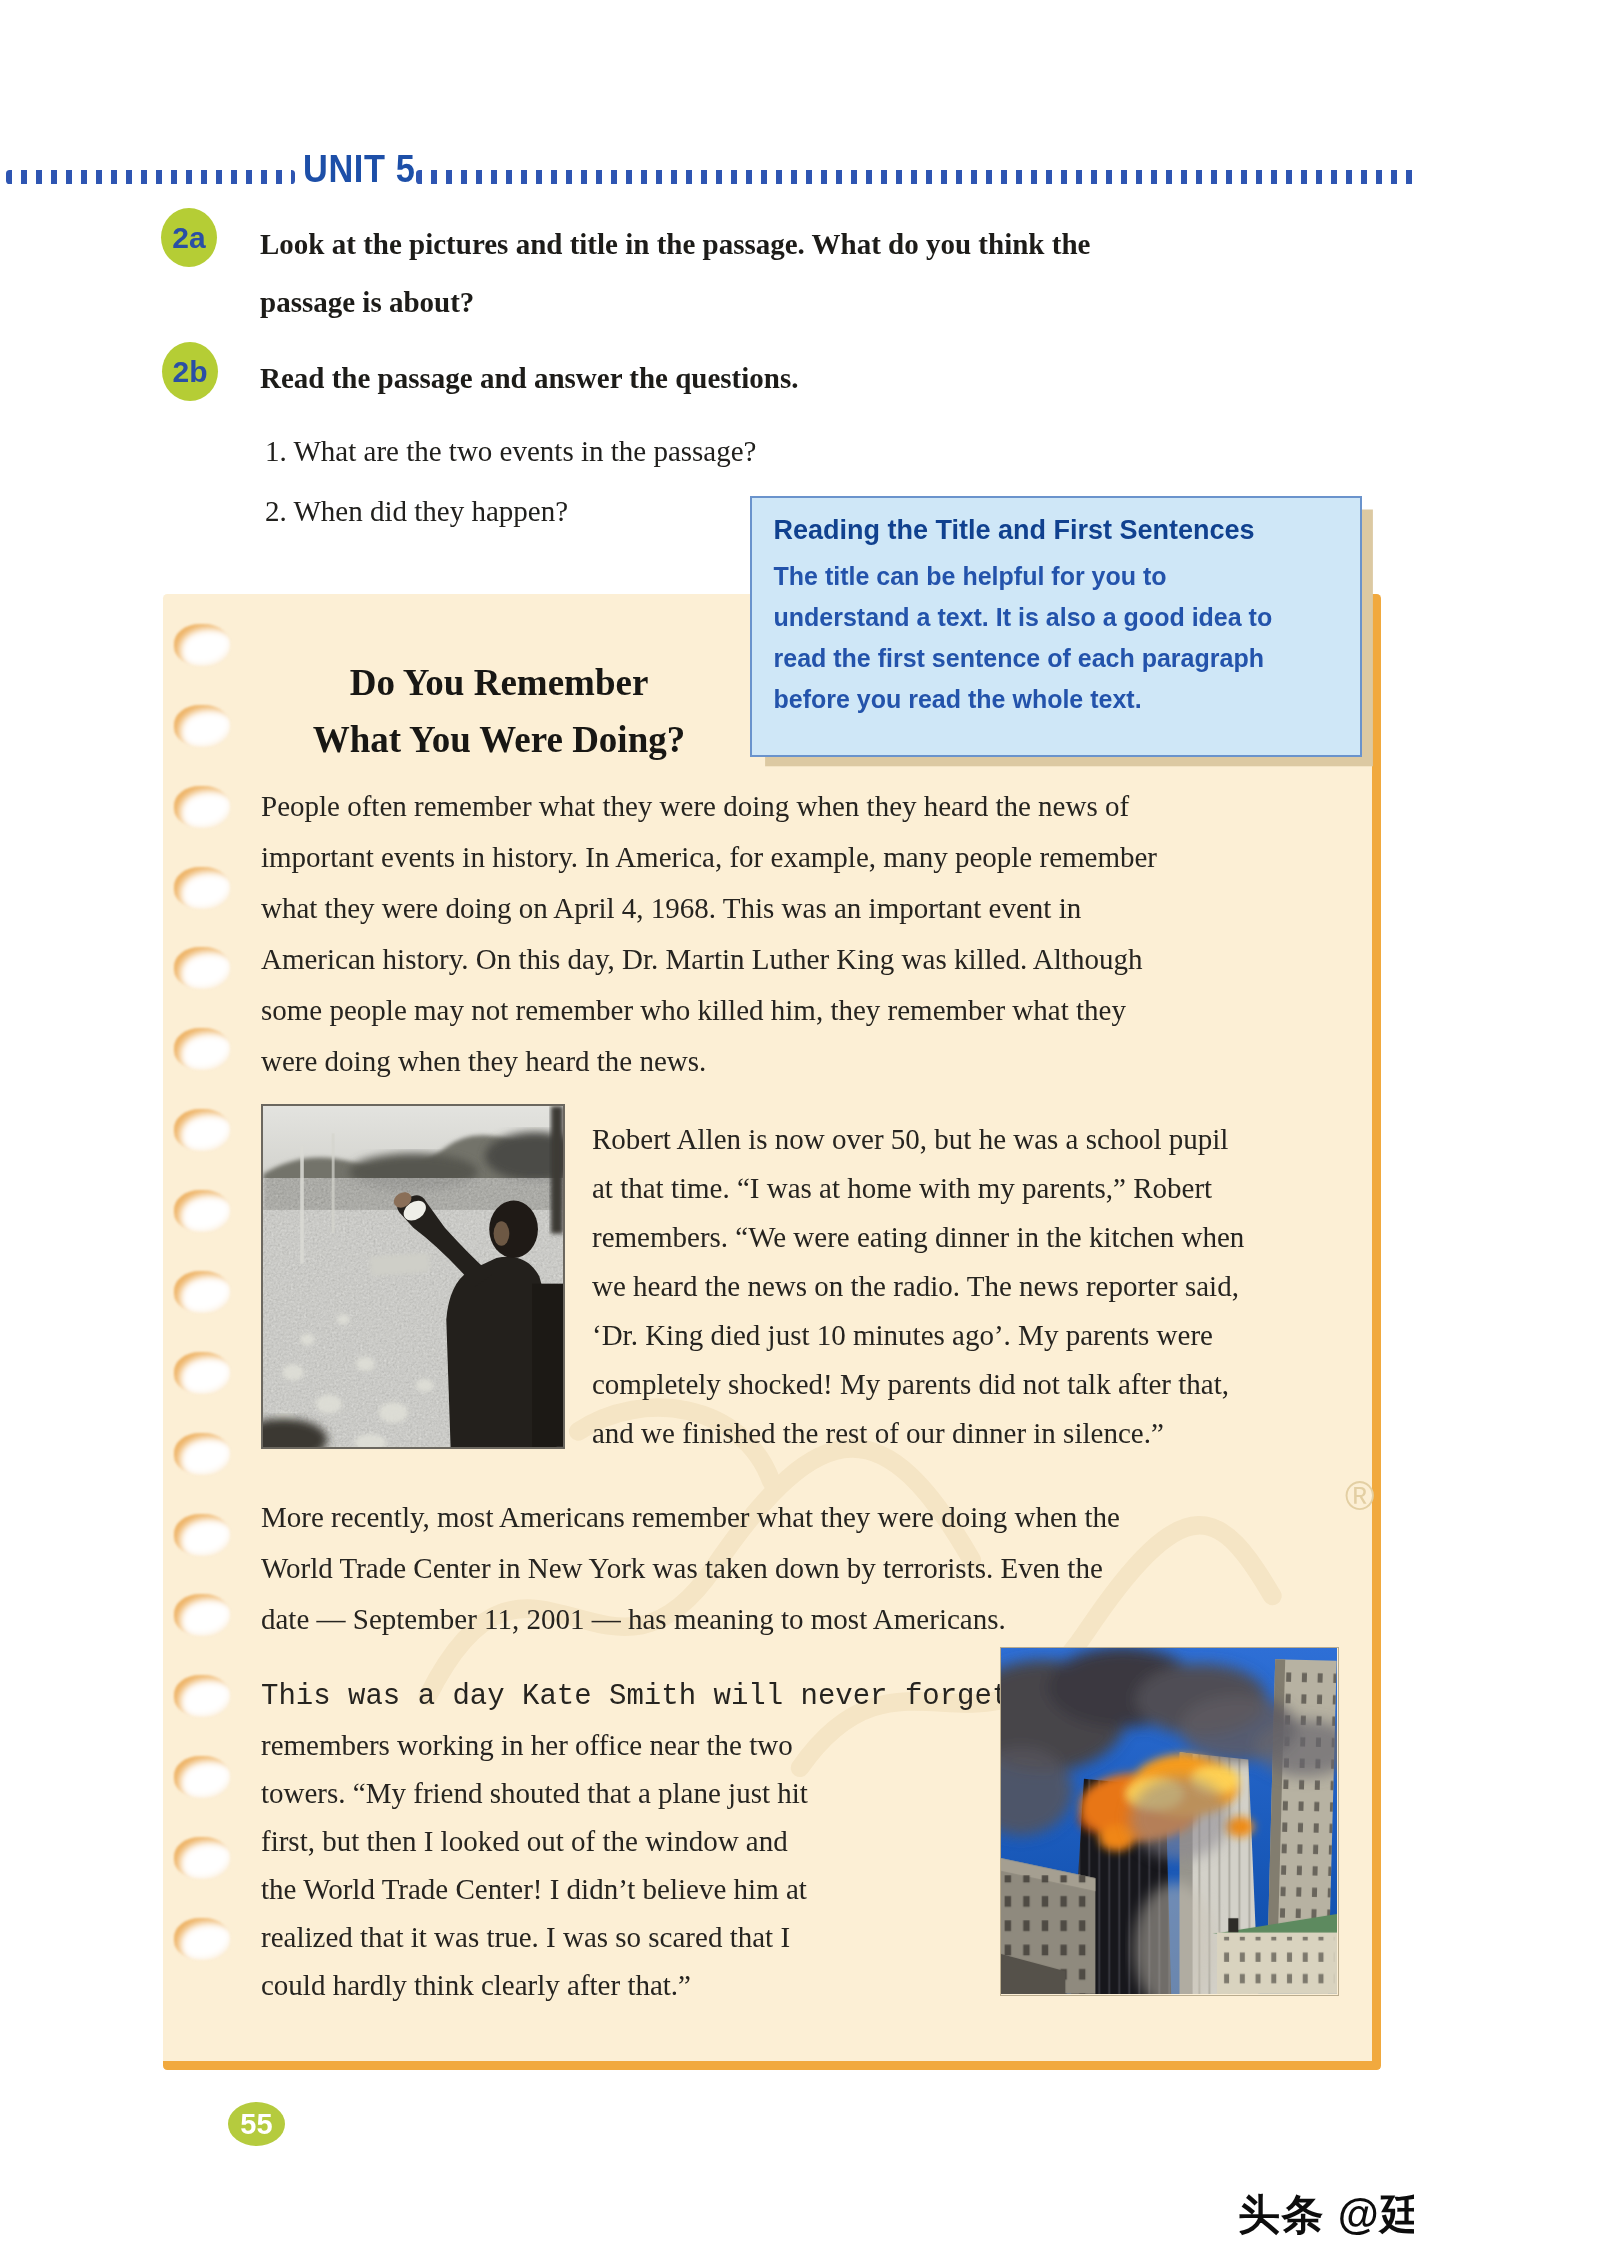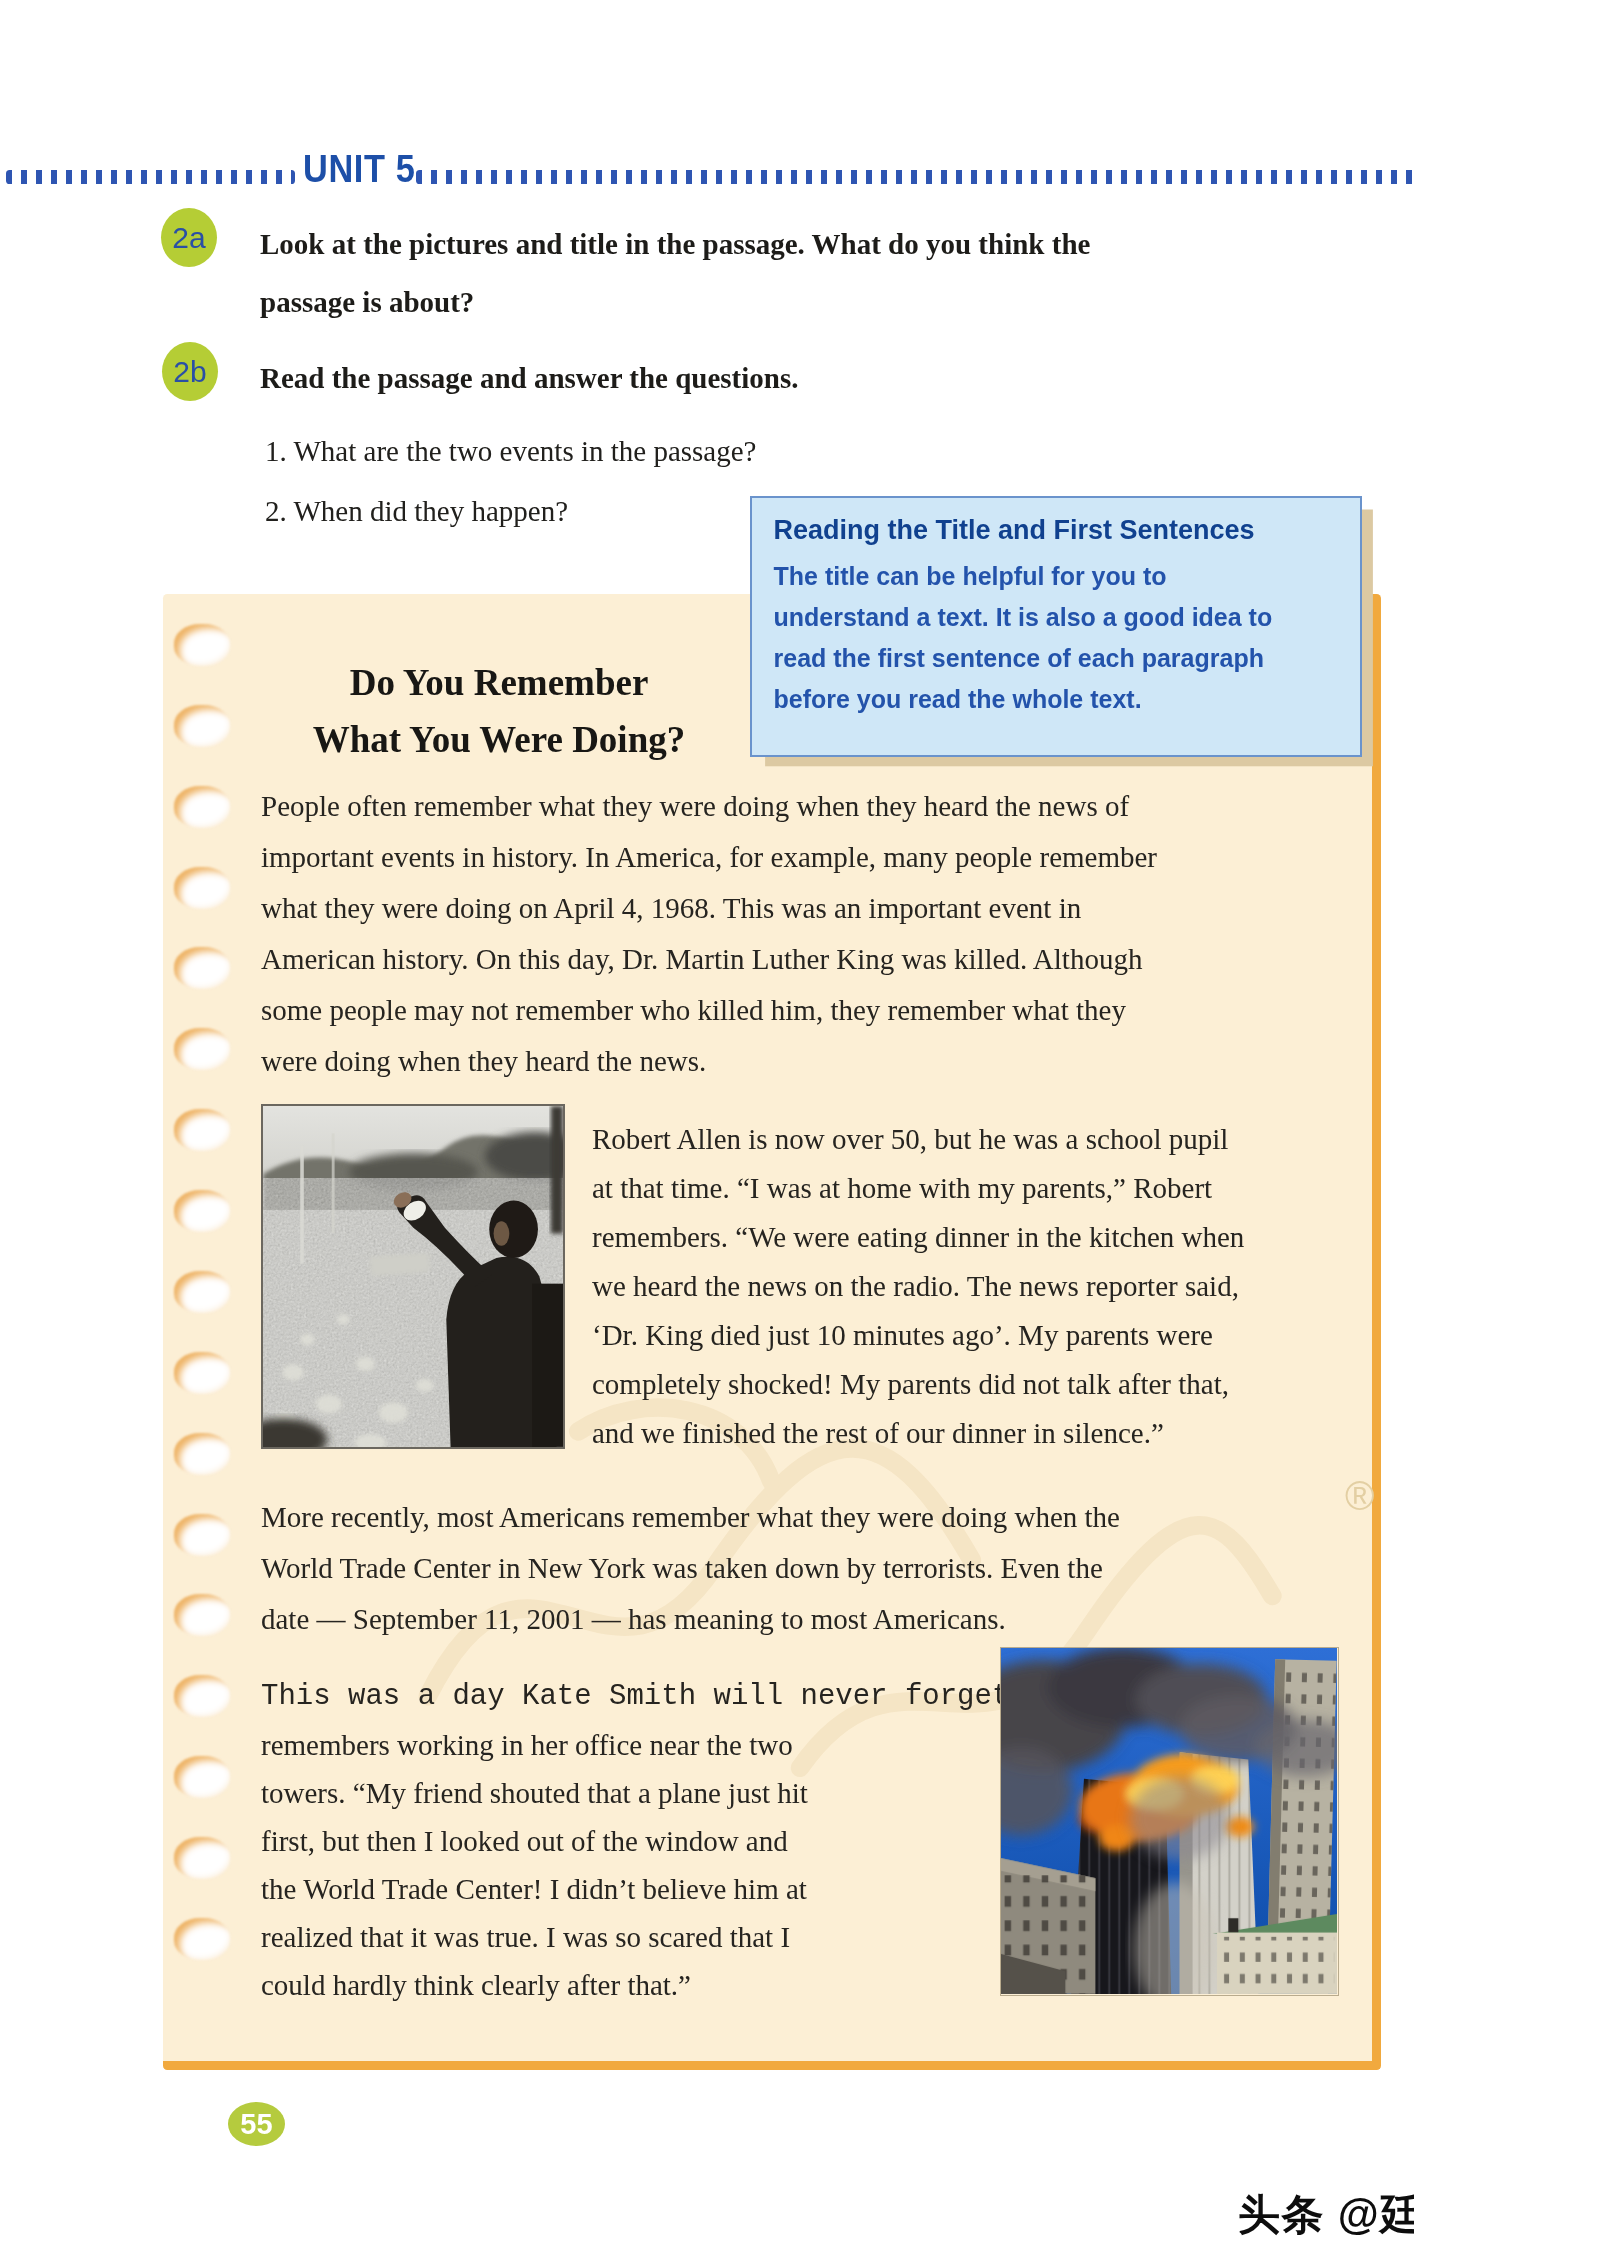--- a/index.html
+++ b/index.html
@@ -6,21 +6,21 @@
   #page{position:relative;width:1414px;height:2261px;background:#ffffff;overflow:hidden;border-radius:18px;}
   .abs{position:absolute;}
   .serif{font-family:"Liberation Serif","DejaVu Serif",serif;}
   .sans{font-family:"Liberation Sans","DejaVu Sans",sans-serif;}
   .tline{white-space:nowrap;}
   
   .dotrow{height:14.3px;background:repeating-linear-gradient(90deg,#2e55b2 0 6.4px,rgba(0,0,0,0) 6.4px 15px);border-radius:3.6px;}
   .unit-label{font-weight:bold;font-size:39px;color:#1d4fa8;transform:scaleX(.88);transform-origin:left center;letter-spacing:0.7px;}
   
   .badge{width:56px;height:59px;border-radius:50%;background:#b5cd35;color:#2a4fa5;
-         font-weight:normal;font-size:30px;display:flex;align-items:center;justify-content:center;}
+         font-weight:bold;font-size:30px;display:flex;align-items:center;justify-content:center;}
   .taskline{font-weight:bold;font-size:29px;color:#1d1c19;line-height:59px;}
   .qline{font-size:29px;color:#21201d;line-height:60px;}
   
   .tipbox{width:612px;height:261px;box-sizing:border-box;background:#cfe7f7;border:2.9px solid #6a93cc;
           box-shadow:13px 11.4px 0 -2.1px #dcc9a2;padding:17px 21.5px;z-index:6;}
   .tiptitle{font-weight:bold;font-size:27px;color:#10418f;margin-bottom:10px;white-space:nowrap;}
   .tipline{font-weight:bold;font-size:25px;color:#2353ab;line-height:41px;white-space:nowrap;}
   
   .card{width:1218px;height:1476px;box-sizing:border-box;background:#fcefd5;
         border-right:9.3px solid #f1a93e;border-bottom:9.3px solid #f1a93e;border-radius:4.3px;z-index:1;}

